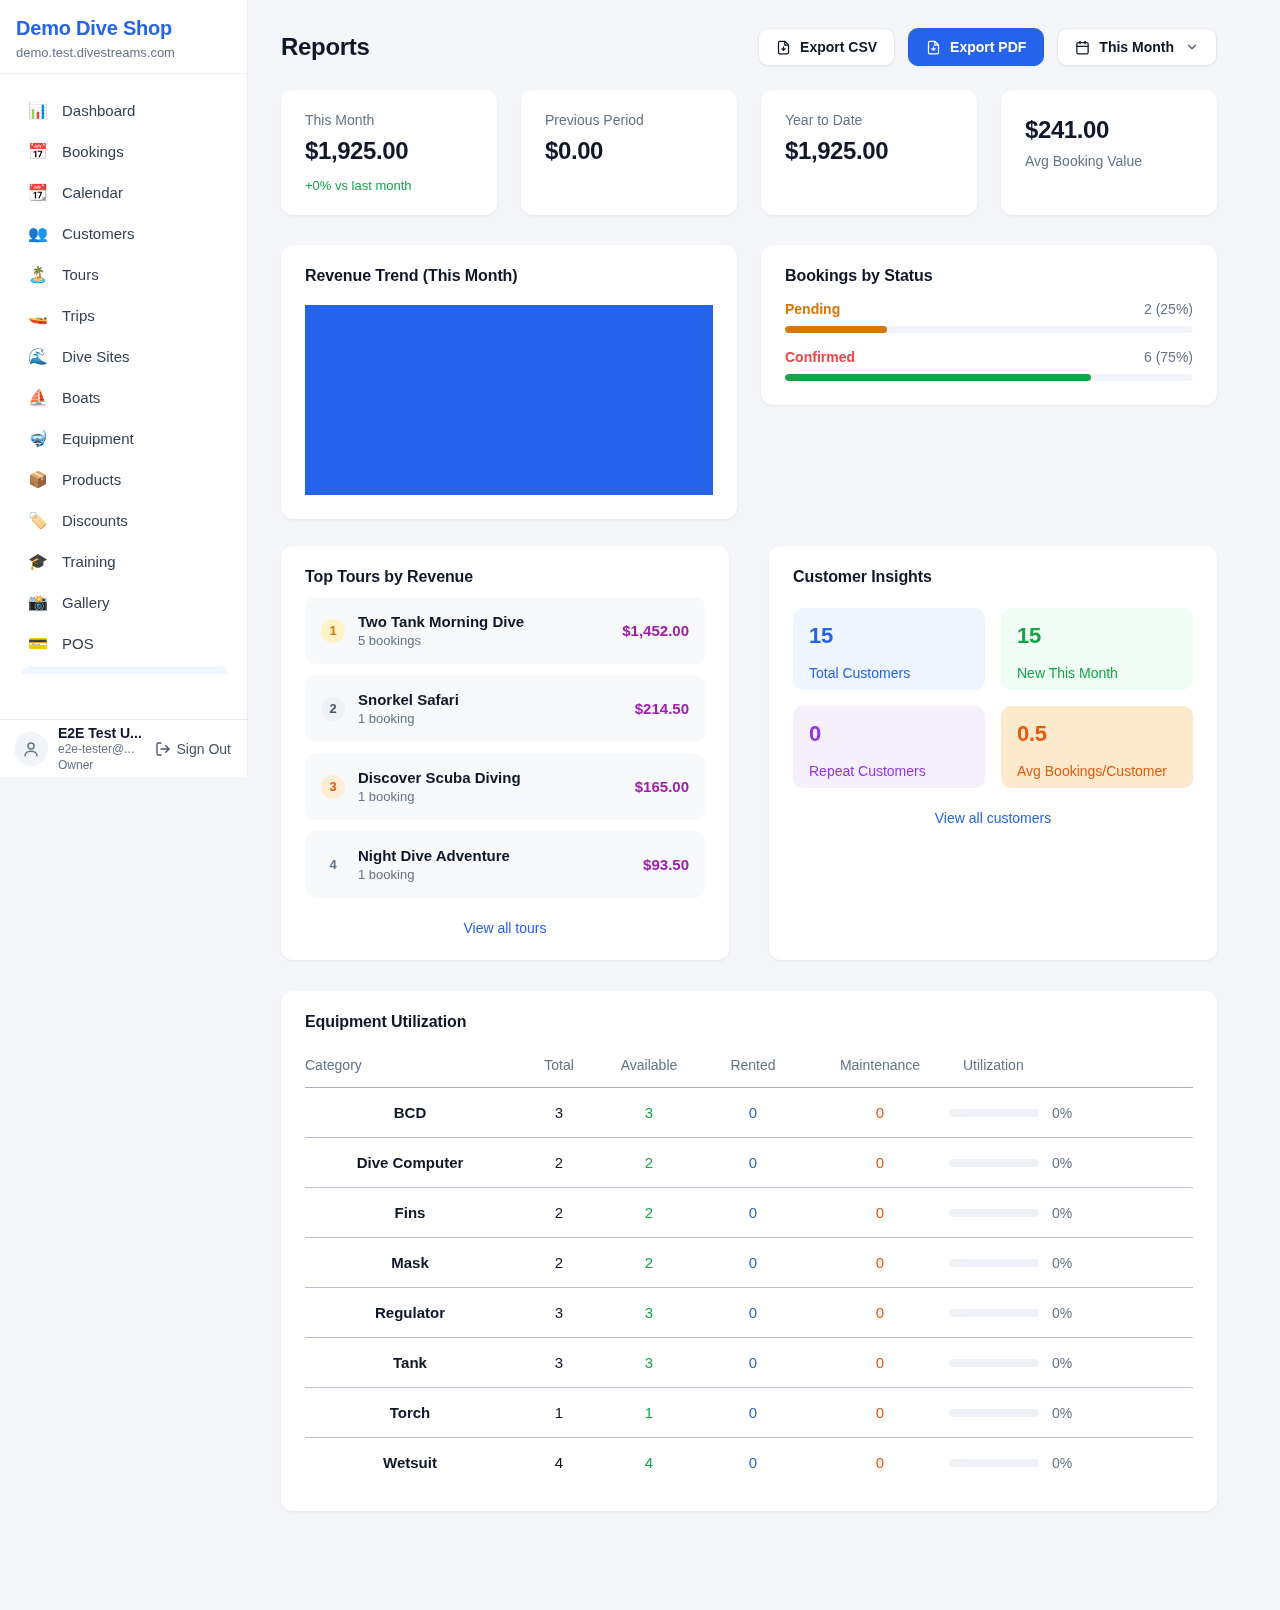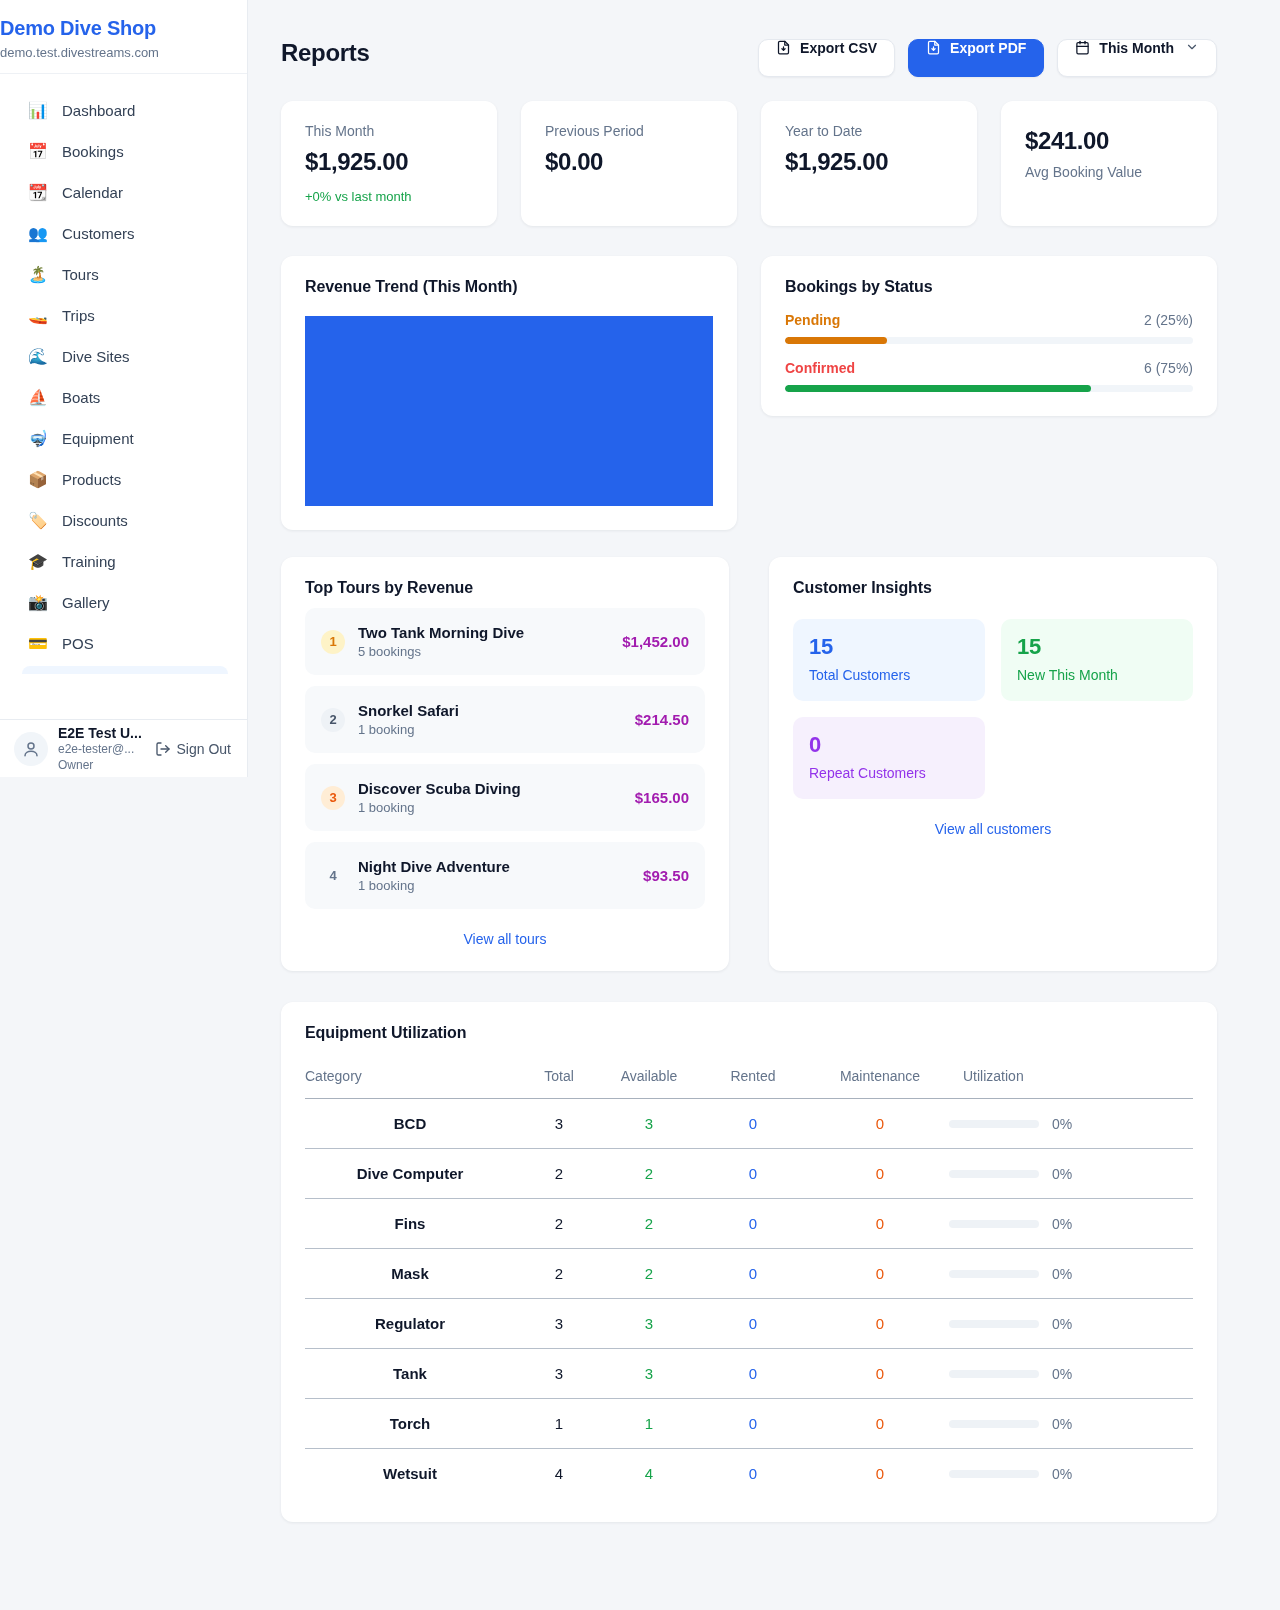--- a/index.html
+++ b/index.html
@@ -12,21 +12,21 @@
     overflow:hidden;
   }
   a { text-decoration:none; }
 
   
   .sidebar {
     position:absolute; left:0; top:0; width:248px; height:777px;
     background:#ffffff; border-right:1px solid #e8ecf1;
     display:flex; flex-direction:column;
   }
-  .sidebar-header { padding:17px 0 13px; border-bottom:1px solid #eef1f5; }
+  .sidebar-header { padding:17px 16px 13px; border-bottom:1px solid #eef1f5; }
   .shop-name { color:#2563eb; font-size:20px; font-weight:800; letter-spacing:-0.2px; }
   .shop-domain { color:#64748b; font-size:13px; margin-top:5px; }
   .nav { padding:18px 8px 0; flex:1; overflow:hidden; }
   .nav-item {
     display:flex; align-items:center; gap:14px;
     padding:10px 16px 10px 20px; margin-bottom:4px;
     font-size:15px; color:#334155; border-radius:8px; cursor:pointer;
   }
   .nav-icon { width:20px; font-size:16px; text-align:center; line-height:1; }
   .nav-item-selected-sliver {
@@ -49,26 +49,25 @@
     cursor:pointer; flex:none; padding-right:2px;
   }
 
   
   .main { position:absolute; left:248px; top:0; right:0; bottom:0; padding:28px 63px 0 33px; }
 
   .page-header { display:flex; align-items:center; justify-content:space-between; margin-bottom:24px; }
   .page-title { font-size:24px; font-weight:800; letter-spacing:-0.3px; }
   .header-actions { display:flex; gap:13px; }
   .btn {
-    display:inline-flex; align-items:flex-start; gap:9px; height:38px; padding:0 17px;
+    display:inline-flex; align-items:center; gap:9px; height:38px; padding:0 17px;
     background:#fff; border:1px solid #e5e9ef; border-radius:10px;
     font-size:14px; font-weight:600; color:#0f172a; cursor:pointer;
     box-shadow:0 1px 2px rgba(15,23,42,.05);
     font-family:inherit;
-    margin-top:11px;
   }
   .btn-primary { background:#2563eb; border-color:#2563eb; color:#fff; }
   .btn svg { flex:none; }
   .chev { margin-left:2px; color:#475569; }
 
   .card { background:#fff; border-radius:12px; box-shadow:0 1px 3px rgba(15,23,42,.07); }
 
   
   .stats-row { display:grid; grid-template-columns:repeat(4,1fr); gap:24px; margin-bottom:30px; }
   .stat-card { padding:22px 24px; height:125px; }
@@ -111,21 +110,21 @@
   .rank-4 { background:transparent; color:#64748b; }
   .tour-info { flex:1; min-width:0; }
   .tour-name { font-size:15px; font-weight:700; }
   .tour-sub { font-size:13px; color:#64748b; margin-top:3px; }
   .tour-amount { color:#a21caf; font-weight:700; font-size:15px; }
   .view-link { display:block; text-align:center; color:#2563eb; font-size:14px; margin-top:22px; cursor:pointer; }
 
   .insight-grid { display:grid; grid-template-columns:1fr 1fr; gap:16px; margin-top:22px; }
   .insight-box { border-radius:10px; padding:15px 16px; height:82px; }
   .insight-value { font-size:22px; font-weight:800; letter-spacing:-0.3px; }
-  .insight-label { font-size:14px; margin-top:7px; }
+  .insight-label { font-size:14px; margin-top:16px; }
   .box-blue   { background:#eff6ff; } .box-blue .insight-value, .box-blue .insight-label { color:#2563eb; }
   .box-green  { background:#f0fdf4; } .box-green .insight-value, .box-green .insight-label { color:#16a34a; }
   .box-purple { background:#f6f0fd; } .box-purple .insight-value, .box-purple .insight-label { color:#9333ea; }
   .box-orange { background:#fdeacd; } .box-orange .insight-value, .box-orange .insight-label { color:#ea580c; }
 
   
   .equip-card { padding:22px 24px 24px; margin-bottom:32px; }
   table.equip { width:100%; border-collapse:collapse; margin-top:16px; }
   table.equip th {
     font-size:14px; color:#64748b; font-weight:400; text-align:center;
@@ -367,20 +366,24 @@
           <div class="insight-label">Total Customers</div>
         </div>
         <div class="insight-box box-green">
           <div class="insight-value">15</div>
           <div class="insight-label">New This Month</div>
         </div>
         <div class="insight-box box-purple">
           <div class="insight-value">0</div>
           <div class="insight-label">Repeat Customers</div>
         </div>
+        <div class="insight-box box-orange">
+          <div class="insight-value">0.5</div>
+          <div class="insight-label">Avg Bookings/Customer</div>
+        </div>
       </div>
       <a class="view-link">View all customers</a>
     </div>
   </div>
 
   <div class="card equip-card">
     <div class="panel-title">Equipment Utilization</div>
     <table class="equip">
       <colgroup>
           <col style="width:210px">

